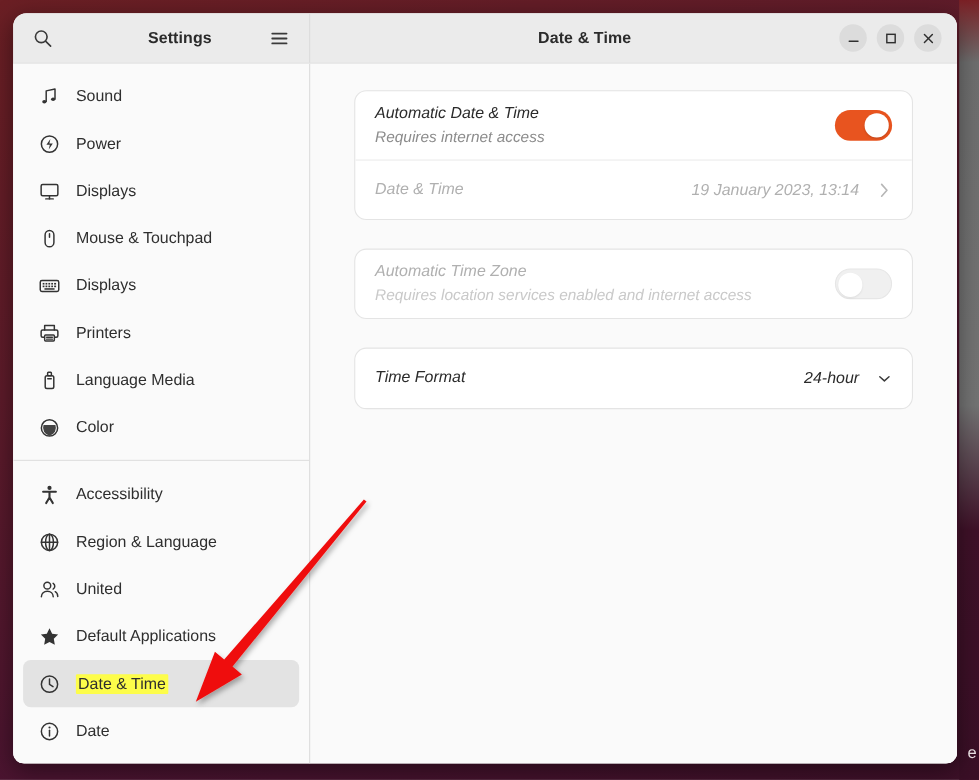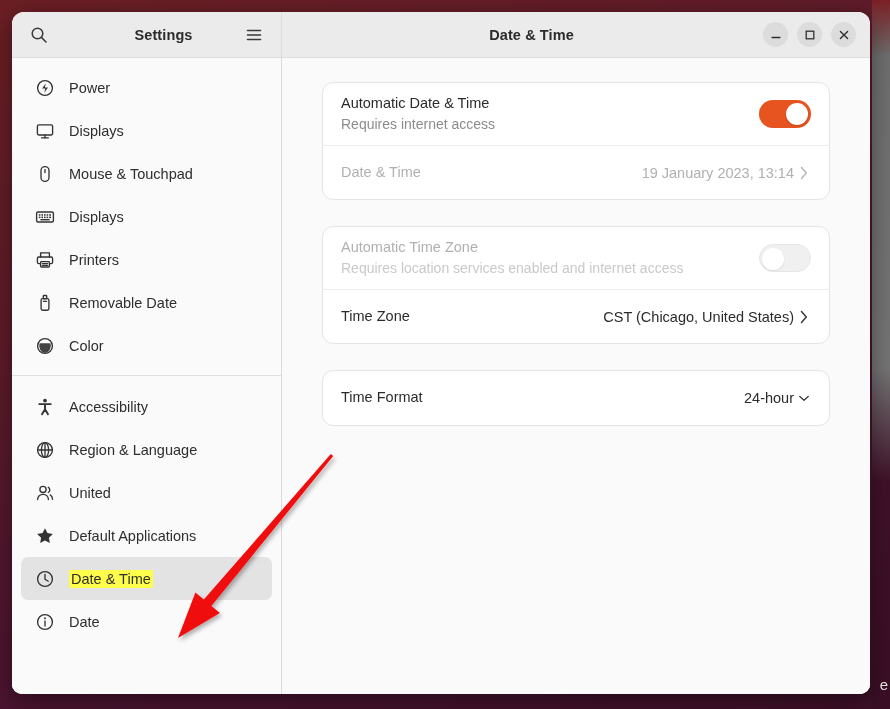--- a/index.html
+++ b/index.html
@@ -149,41 +149,42 @@
     margin: 8px 0 9px 0;
   }
 
   
   #content {
     flex: 1;
     background: #fafafa;
     padding: 24px 40px 0 40px;
     box-sizing: border-box;
     overflow: hidden;
+    font-style: italic;
   }
   .card {
     background: #ffffff;
     border: 1px solid #e4e4e4;
     border-radius: 11px;
     margin-bottom: 26px;
     overflow: hidden;
   }
   .card-row {
     display: flex;
     align-items: center;
     justify-content: space-between;
     padding: 0 18px;
     min-height: 54px;
     box-sizing: border-box;
   }
   .card-row + .card-row { border-top: 1px solid #ececec; }
   .row-text { display: flex; flex-direction: column; justify-content: center; }
   .row-title { font-size: 14.5px; color: #2b2b2b; line-height: 1.35; }
   .row-sub { font-size: 14px; color: #8c8c8c; line-height: 1.45; margin-top: 1px; }
-  .row-right { display: flex; align-items: center; gap: 3px; justify-content: center; }
+  .row-right { display: flex; align-items: center; gap: 16px; justify-content: center; }
   .row-value { font-size: 14.5px; color: #2b2b2b; }
 
   .dim .row-title { color: #b0b0b0; }
   .dim .row-sub { color: #c9c9c9; }
   .dim .row-value { color: #b0b0b0; }
   .dim .chev path { stroke: #b6b6b6; }
 
   .tall { min-height: 62px; align-items: center; }
 
   
@@ -270,20 +271,30 @@
         </div>
       </div>
     </div>
 
     <div id="body-split">
 
       <div id="sidebar">
           <div class="side-item">
             <span class="side-icon">
               <svg width="20" height="20" viewBox="0 0 20 20">
+                <path d="M7 14.2V4.6l8-1.6v9.1" stroke="#333" fill="none" stroke-width="1.35" stroke-linecap="round" stroke-linejoin="round"></path>
+                <ellipse cx="5.3" cy="14.6" rx="1.9" ry="1.6" fill="#333"></ellipse>
+                <ellipse cx="13.3" cy="12.3" rx="1.9" ry="1.6" fill="#333"></ellipse>
+              </svg>
+            </span>
+            <span class="side-label">Sound</span>
+          </div>
+          <div class="side-item">
+            <span class="side-icon">
+              <svg width="20" height="20" viewBox="0 0 20 20">
                 <circle cx="10" cy="10" r="7.4" stroke="#333" fill="none" stroke-width="1.35" stroke-linecap="round" stroke-linejoin="round"></circle>
                 <path d="M10.8 5.3L7.2 10.6h3.1l-1 4.2 3.7-5.4h-3.1z" fill="#333" stroke="none"></path>
               </svg>
             </span>
             <span class="side-label">Power</span>
           </div>
           <div class="side-item">
             <span class="side-icon">
               <svg width="20" height="20" viewBox="0 0 20 20">
                 <rect x="2.4" y="3.8" width="15.2" height="10.2" rx="1.4" stroke="#333" fill="none" stroke-width="1.35" stroke-linecap="round" stroke-linejoin="round"></rect>
@@ -336,21 +347,21 @@
             <span class="side-label">Printers</span>
           </div>
           <div class="side-item">
             <span class="side-icon">
               <svg width="20" height="20" viewBox="0 0 20 20">
                 <rect x="6.1" y="5.6" width="7.8" height="11.6" rx="1.6" stroke="#333" fill="none" stroke-width="1.35" stroke-linecap="round" stroke-linejoin="round"></rect>
                 <rect x="8.3" y="2.5" width="3.4" height="3.2" rx="0.7" stroke="#333" fill="none" stroke-width="1.35" stroke-linecap="round" stroke-linejoin="round"></rect>
                 <line x1="8.4" y1="8.3" x2="11.6" y2="8.3" stroke="#333" fill="none" stroke-width="1.35" stroke-linecap="round" stroke-linejoin="round"></line>
               </svg>
             </span>
-            <span class="side-label">Removable Date</span>
+            <span class="side-label">Language Media</span>
           </div>
           <div class="side-item">
             <span class="side-icon">
               <svg width="20" height="20" viewBox="0 0 20 20">
                 <circle cx="10" cy="10" r="7.4" stroke="#333" fill="none" stroke-width="1.35" stroke-linecap="round" stroke-linejoin="round"></circle>
                 <path d="M4.6 7.3h10.8a7.4 7.4 0 0 1-5.4 9.8A7.4 7.4 0 0 1 4.6 7.3z" fill="#333" stroke="none" opacity="0.92"></path>
               </svg>
             </span>
             <span class="side-label">Color</span>
           </div>
@@ -445,33 +456,20 @@
           <div class="card">
             <div class="card-row dim tall">
               <div class="row-text">
                 <div class="row-title">Automatic Time Zone</div>
                 <div class="row-sub">Requires location services enabled and internet access</div>
               </div>
               <div class="row-right">
                 <div class="toggle off">
                   <div class="knob"></div>
                 </div>
-              </div>
-            </div>
-            <div class="card-row">
-              <div class="row-text">
-                <div class="row-title">Time Zone</div>
-              </div>
-              <div class="row-right">
-                <span class="row-value">CST (Chicago, United States)</span>
-                <span>
-                  <svg class="chev" viewBox="0 0 14 18">
-                    <path d="M4.5 3.6L9.3 9l-4.8 5.4" fill="none" stroke="#3a3a3a" stroke-width="1.5" stroke-linecap="round" stroke-linejoin="round"></path>
-                  </svg>
-                </span>
               </div>
             </div>
           </div>
           <div class="card">
             <div class="card-row">
               <div class="row-text">
                 <div class="row-title">Time Format</div>
               </div>
               <div class="row-right">
                 <span class="row-value">24-hour</span>

